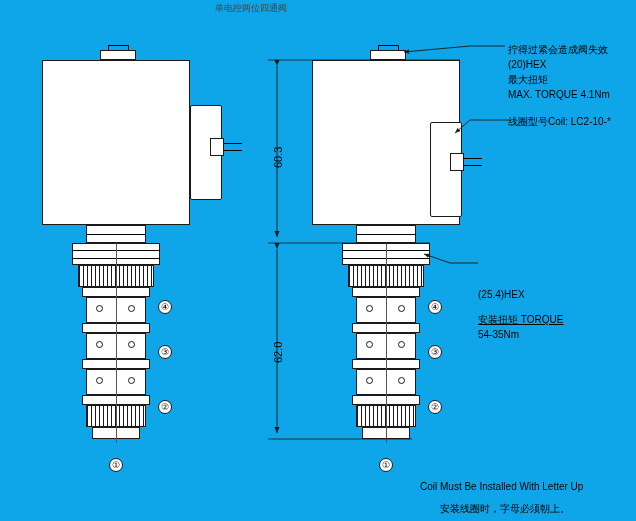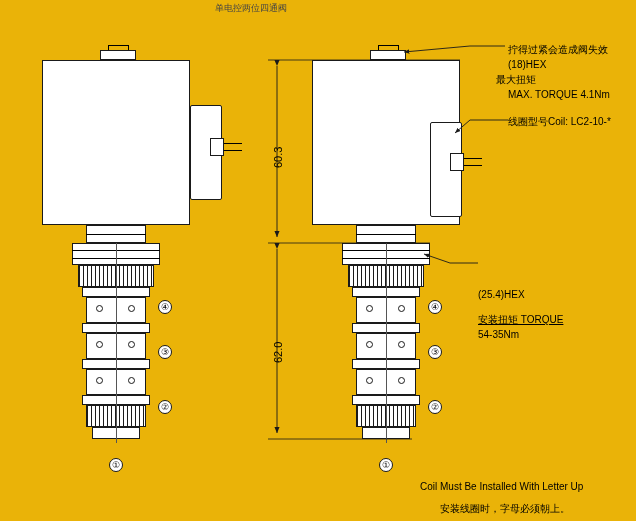--- a/index.html
+++ b/index.html
@@ -8,21 +8,21 @@
     background: #ffffff;
   }
   body {
     font-family: "Liberation Sans", sans-serif;
   }
   #page {
     position: relative;
     width: 636px;
     height: 521px;
     overflow: hidden;
-    background: #eab308;
+    background: #0ea5e9;
   }
 
   
   .ln { position: absolute; background: #000; }
   .hline { height: 1px; }
   .vline { width: 1px; }
 
   .box {
     position: absolute;
     border: 1px solid #1a1a1a;
@@ -238,22 +238,22 @@
     <g stroke="#1a1a1a" stroke-width="0.9" fill="none">
       <path d="M478,263 L450,263 L424,254" marker-end="url(#ahs)"></path>
     </g>
   </svg>
 
   <div class="dimtext" style="left:272px; top:168px;">60.3</div>
   <div class="dimtext" style="left:272px; top:363px;">62.0</div>
 
   <div>
     <div class="lbl" style="left:508px; top:18px;">拧得过紧会造成阀失效</div>
-    <div class="lbl" style="left:508px; top:33px;">(18)HEX</div>
-    <div class="lbl" style="left:496px; top:48px;">最大扭矩</div>
+    <div class="lbl" style="left:508px; top:33px;">(20)HEX</div>
+    <div class="lbl" style="left:508px; top:48px;">最大扭矩</div>
     <div class="lbl" style="left:508px; top:63px;">MAX. TORQUE 4.1Nm</div>
   </div>
 
   <div>
     <div class="lbl" style="left:508px; top:90px;">线圈型号Coil: LC2-10-*</div>
   </div>
 
   <div>
     <div class="lbl" style="left:478px; top:263px;">(25.4)HEX</div>
     <div class="lbl" style="left:478px; top:288px;text-decoration:underline;">安装扭矩 TORQUE</div>

